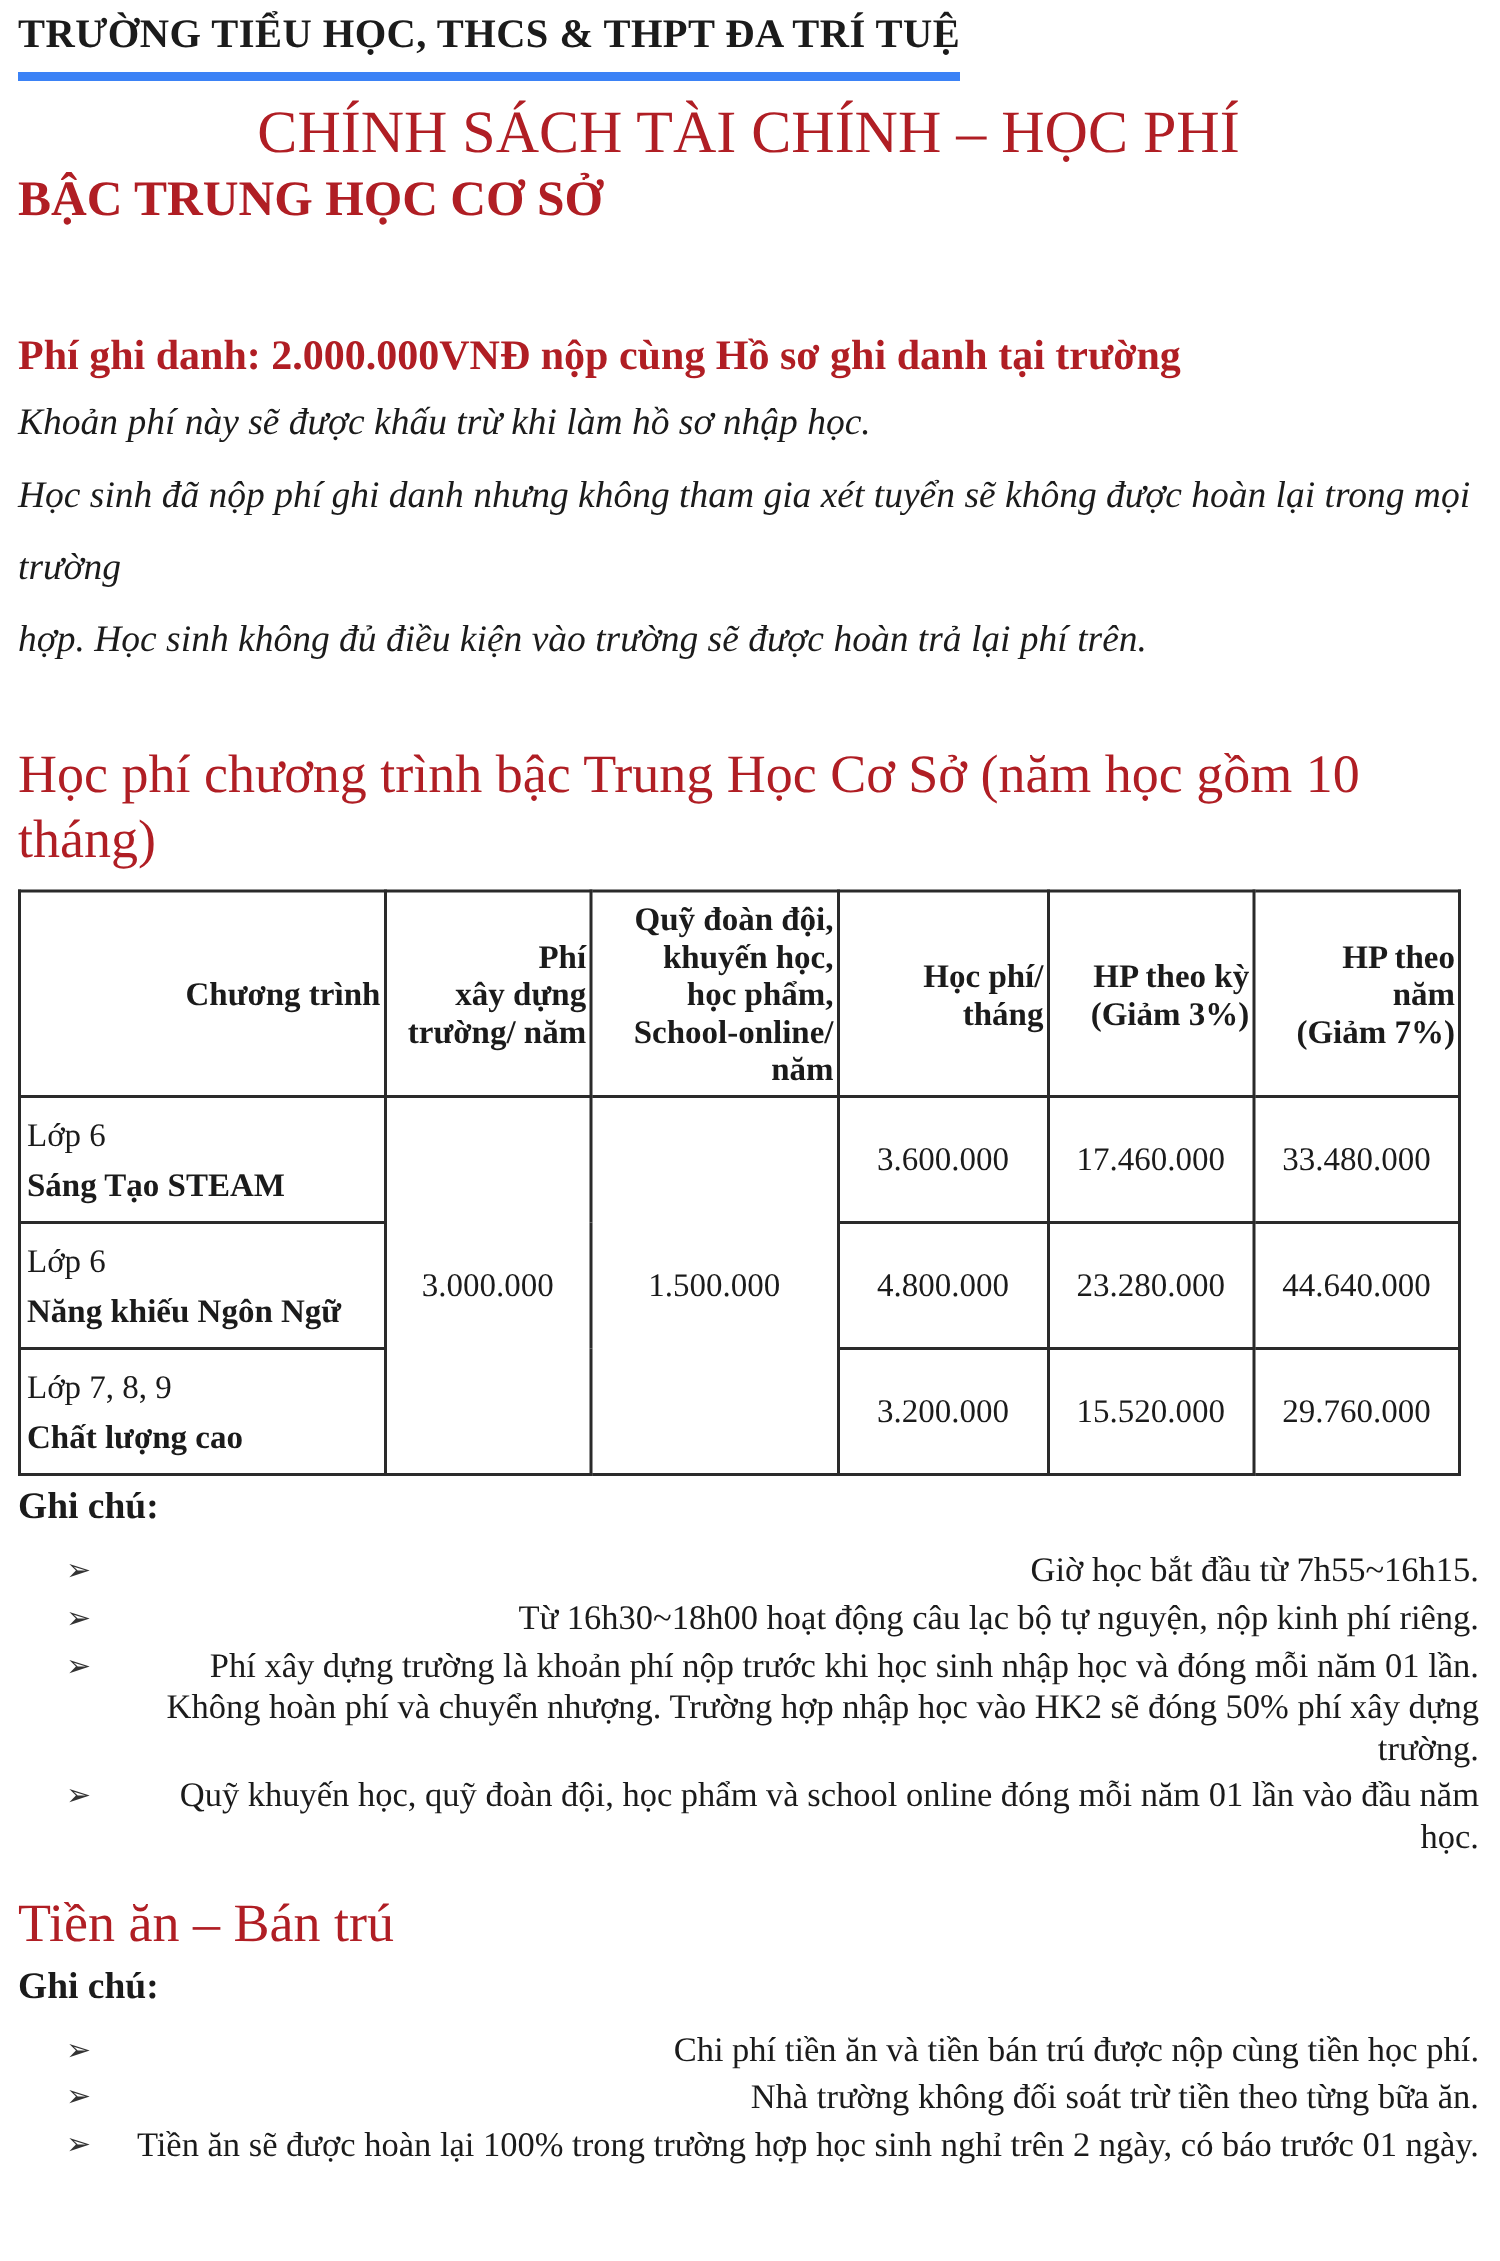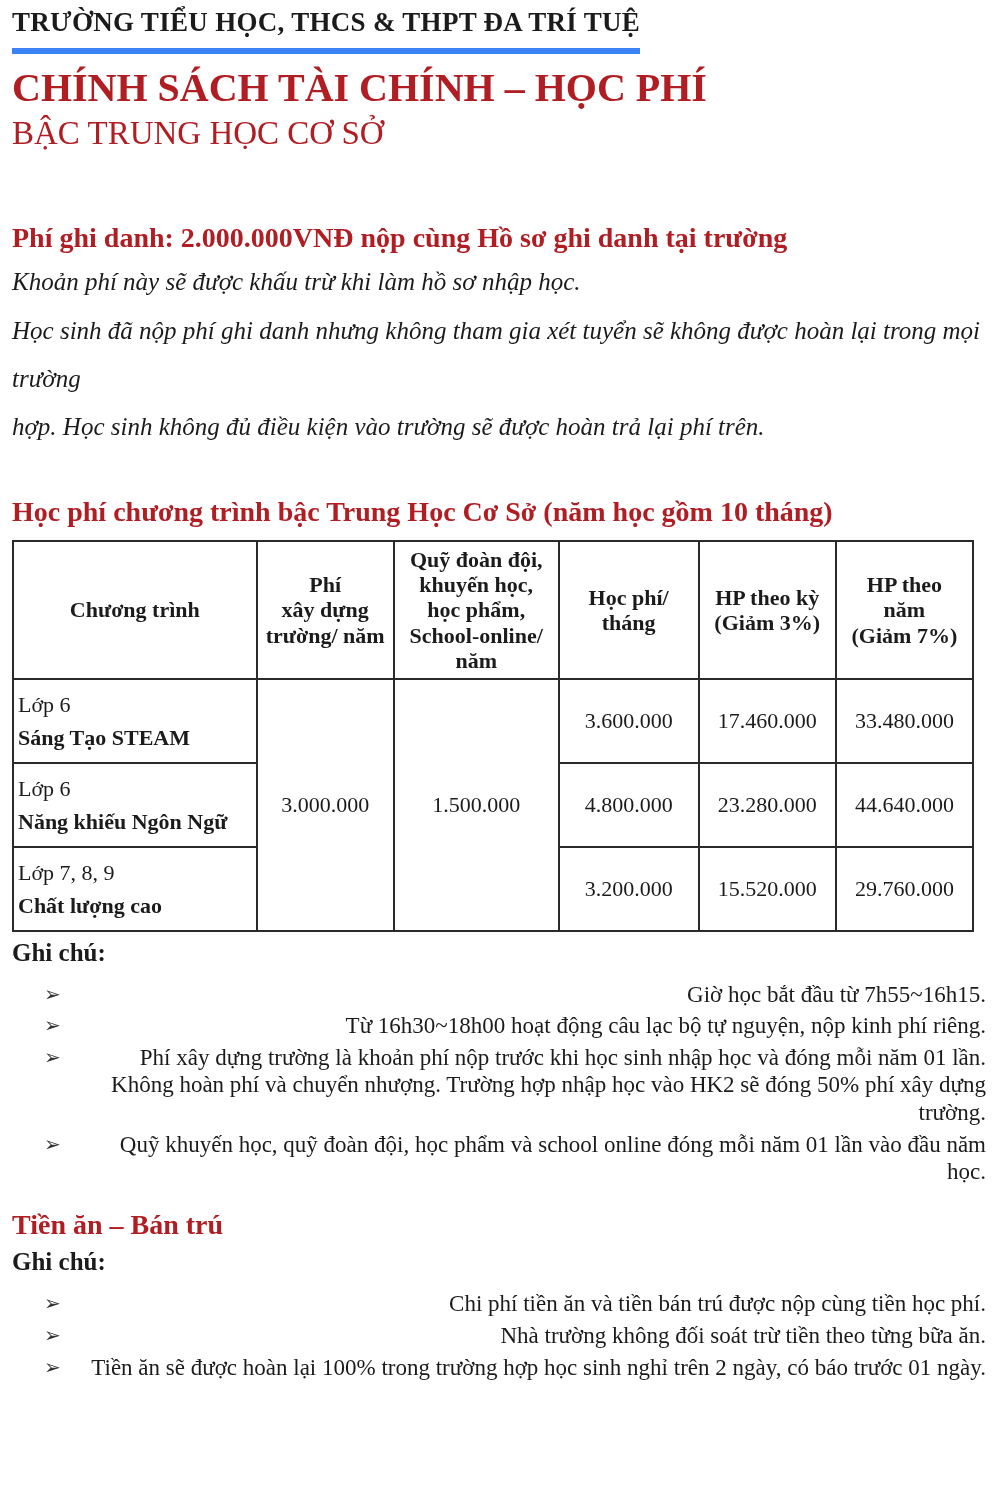--- a/index.html
+++ b/index.html
@@ -14,33 +14,33 @@
     color:var(--ink);
     -webkit-font-smoothing:antialiased;
   }
   .page{padding:8px 14px 0 12px;}
 
   .school-header{
     font-size:27px;font-weight:bold;letter-spacing:.3px;
     display:inline-block;border-bottom:6px solid #3b82f6;padding-bottom:10px;
     line-height:1.1;
   }
-  .main-title{color:var(--red);font-weight:bold;font-size:40px;line-height:1.1;margin-top:12px;}
-  .sub-title{color:var(--red);font-weight:normal;font-size:33px;line-height:1.15;margin-top:5px;}
+  .main-title{color:var(--red);font-weight:normal;font-size:40px;line-height:1.1;margin-top:12px;text-align:center;}
+  .sub-title{color:var(--red);font-weight:bold;font-size:33px;line-height:1.15;margin-top:5px;}
 
   .reg-heading{color:var(--red);font-weight:bold;font-size:28px;margin-top:68px;line-height:1.2;}
   .italic-note{font-style:italic;font-size:25px;margin-top:12px;line-height:1.3;}
   .italic-note.tall{line-height:1.92;margin-top:8px;}
   .pre{white-space:pre-line;}
 
-  .section-heading{color:var(--red);font-weight:bold;font-size:28px;margin-top:44px;line-height:1.2;}
+  .section-heading{color:var(--red);font-weight:normal;font-size:36px;margin-top:44px;line-height:1.2;}
 
   table{border-collapse:collapse;table-layout:fixed;}
   th,td{border:2px solid var(--border);font-size:22px;text-align:center;vertical-align:middle;padding:2px 4px;}
-  th{font-weight:bold;}
+  th{font-weight:bold;text-align:right;}
 
   .t1{width:962px;margin-top:12px;}
   .t1 th{line-height:1.14;padding:5px 2px;}
   .t1 td{height:78px;}
   .t1 .col-program{width:25.7%;}
   .t1 .col-build{width:14.2%;}
   .t1 .col-fund{width:17.2%;}
   .t1 .col-month{width:14.5%;}
   .t1 .col-sem{width:14.2%;}
   .t1 .col-year{width:14.2%;}

